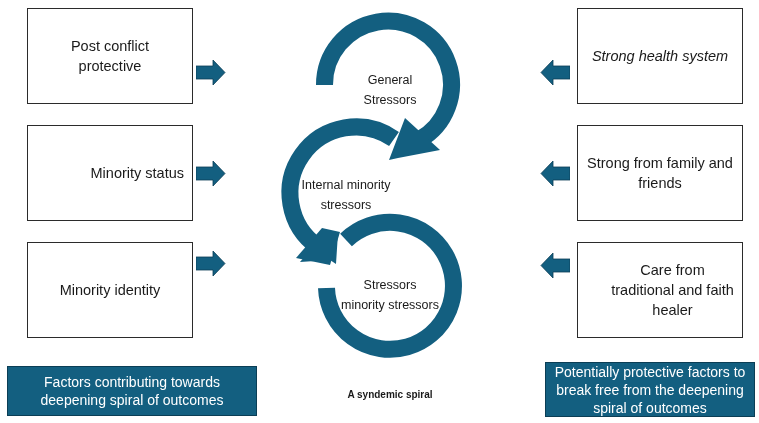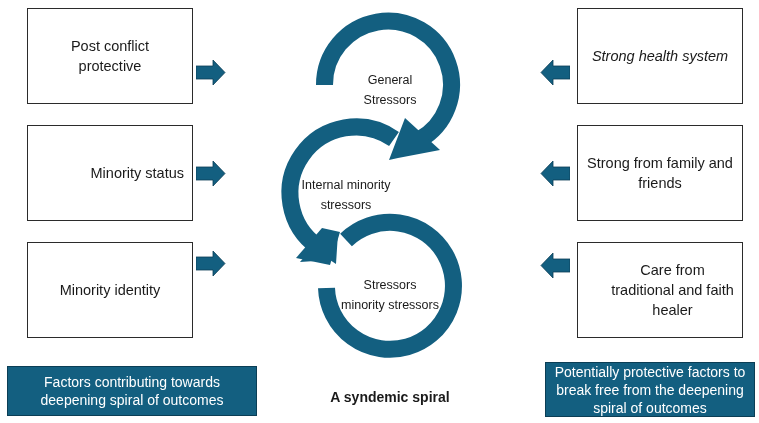--- a/index.html
+++ b/index.html
@@ -8,21 +8,21 @@
   .box { position: absolute; box-sizing: border-box; border: 1.6px solid #2b2b2b;
          background: #fff; display: flex; align-items: center; justify-content: center;
          text-align: center; font-size: 14.5px; line-height: 20px; padding: 0 8px; }
   .label { position: absolute; box-sizing: border-box; background: #135f80;
            border: 1.5px solid #0b3e55; color: #ffffff; display: flex; align-items: center;
            justify-content: center; text-align: center; font-size: 14px; line-height: 18px; padding: 0 6px; }
   .arrow { position: absolute; width: 30px; height: 25px; }
   #spiral { position: absolute; left: 0; top: 0; width: 759px; height: 423px; }
   .stext { position: absolute; text-align: center; font-size: 12.5px; line-height: 20px; color: #1a1a1a; }
   .caption { position: absolute; left: 300px; width: 180px; top: 389px; text-align: center;
-             font-weight: bold; font-size: 14px; }
+             font-weight: bold; font-size: 10px; }
 </style>
 </head>
 <body>
 
 <div class="box" style="left:27px; top:8px; width:166px; height:96px;">
   <span style="display:block; width:110px;">Post conflict protective</span>
 </div>
 <div class="box" style="left:27px; top:125px; width:166px; height:96px;justify-content:flex-end;">
   <span>Minority status</span>
 </div>

